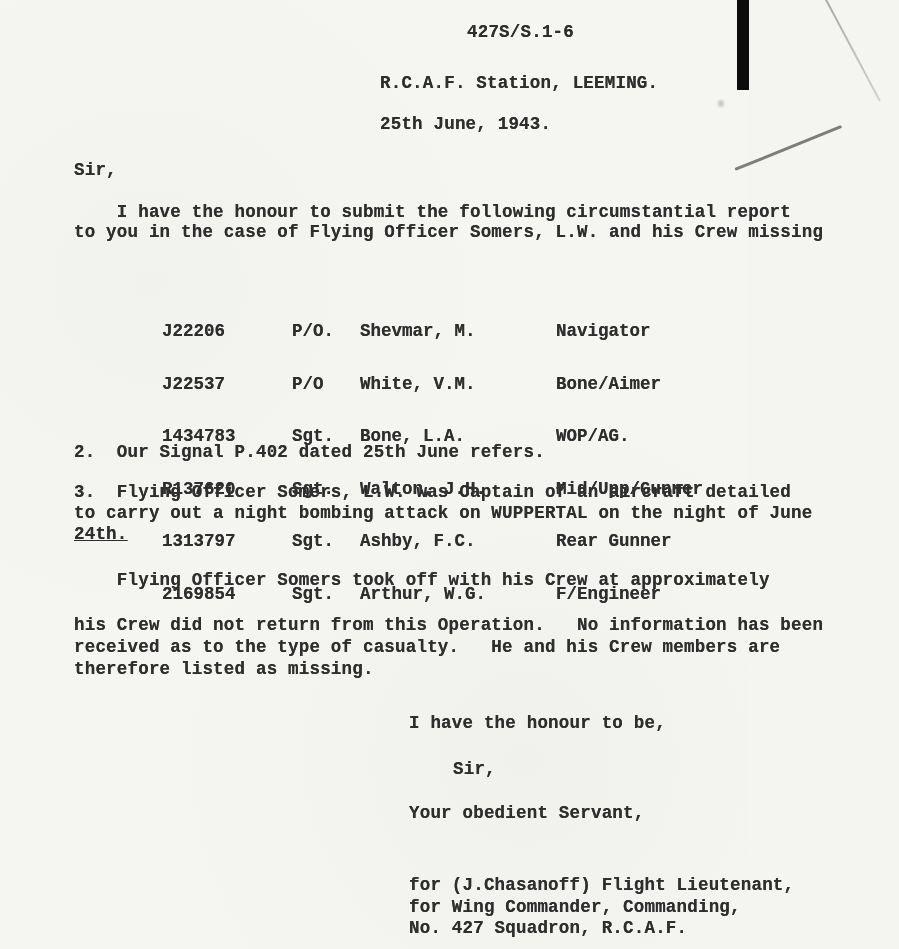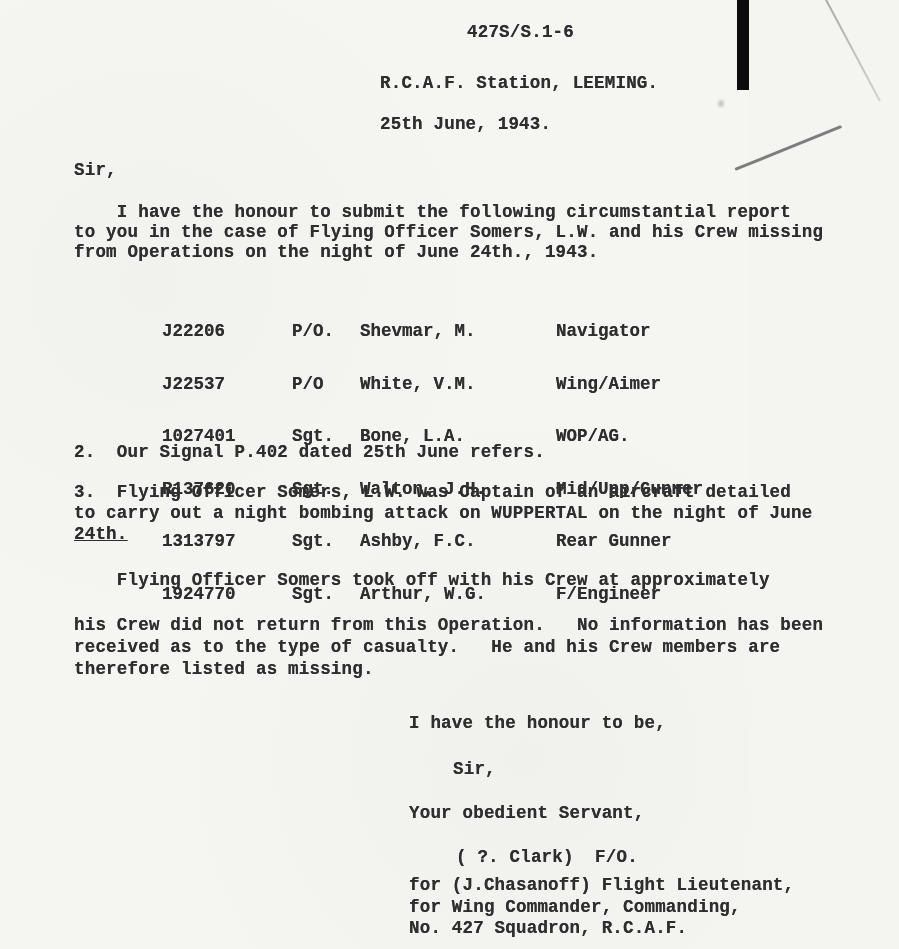--- a/index.html
+++ b/index.html
@@ -89,50 +89,49 @@
   <div class="smudge"></div>
 
   <div class="line" style="left:467px; top:22px;">427S/S.1-6</div>
   <div class="line" style="left:380px; top:73px;">R.C.A.F. Station, LEEMING.</div>
   <div class="line" style="left:380px; top:114px;">25th June, 1943.</div>
 
   <div class="line" style="left:74px; top:160px;">Sir,</div>
 
   <div class="line" style="left:74px; top:202px;">    I have the honour to submit the following circumstantial report</div>
   <div class="line" style="left:74px; top:222px;">to you in the case of Flying Officer Somers, L.W. and his Crew missing</div>
-  <div class="line" style="left:74px; top:242px;">from Operations on the night of June 24th., 1943.</div>
 
   <div>
     <div class="crew-col" style="left:162px; top:288px;">
       <div class="crew-row">J22206</div>
       <div class="crew-row">J22537</div>
-      <div class="crew-row">1027401</div>
+      <div class="crew-row">1434783</div>
       <div class="crew-row">R137620</div>
       <div class="crew-row">1313797</div>
-      <div class="crew-row">1924770</div>
+      <div class="crew-row">2169854</div>
     </div>
     <div class="crew-col" style="left:272px; top:288px;margin-left:20px;">
       <div class="crew-row">P/O.</div>
       <div class="crew-row">P/O</div>
       <div class="crew-row">Sgt.</div>
       <div class="crew-row">Sgt.</div>
       <div class="crew-row">Sgt.</div>
       <div class="crew-row">Sgt.</div>
     </div>
     <div class="crew-col" style="left:360px; top:288px;">
       <div class="crew-row">Shevmar, M.</div>
       <div class="crew-row">White, V.M.</div>
       <div class="crew-row">Bone, L.A.</div>
       <div class="crew-row">Walton, J.H.</div>
       <div class="crew-row">Ashby, F.C.</div>
       <div class="crew-row">Arthur, W.G.</div>
     </div>
     <div class="crew-col" style="left:556px; top:288px;">
       <div class="crew-row">Navigator</div>
-      <div class="crew-row">Wing/Aimer</div>
+      <div class="crew-row">Bone/Aimer</div>
       <div class="crew-row">WOP/AG.</div>
       <div class="crew-row">Mid/Upp/Gunner</div>
       <div class="crew-row">Rear Gunner</div>
       <div class="crew-row">F/Engineer</div>
     </div>
   </div>
 
   <div class="line" style="left:74px; top:442px;">2.  Our Signal P.402 dated 25th June refers.</div>
 
   <div class="line" style="left:74px; top:482px;">3.  Flying Officer Somers, L.W. was Captain of an aircraft detailed</div>
@@ -140,17 +139,16 @@
   <div class="line" style="left:74px; top:524px;text-decoration:underline;">24th.</div>
 
   <div class="line" style="left:74px; top:570px;">    Flying Officer Somers took off with his Crew at approximately</div>
   <div class="line" style="left:74px; top:615px;">his Crew did not return from this Operation.   No information has been</div>
   <div class="line" style="left:74px; top:659px;">therefore listed as missing.</div>
   <div class="line" style="left:74px; top:637px;">received as to the type of casualty.   He and his Crew members are</div>
 
   <div class="line" style="left:409px; top:713px;">I have the honour to be,</div>
   <div class="line" style="left:453px; top:759px;">Sir,</div>
   <div class="line" style="left:409px; top:803px;">Your obedient Servant,</div>
-  <div class="line" style="left:456px; top:847px;">( ?. Clark)  F/O.</div>
   <div class="line" style="left:409px; top:875px;">for (J.Chasanoff) Flight Lieutenant,</div>
   <div class="line" style="left:409px; top:897px;">for Wing Commander, Commanding,</div>
   <div class="line" style="left:409px; top:918px;">No. 427 Squadron, R.C.A.F.</div>
 </div>
 
 </body></html>

